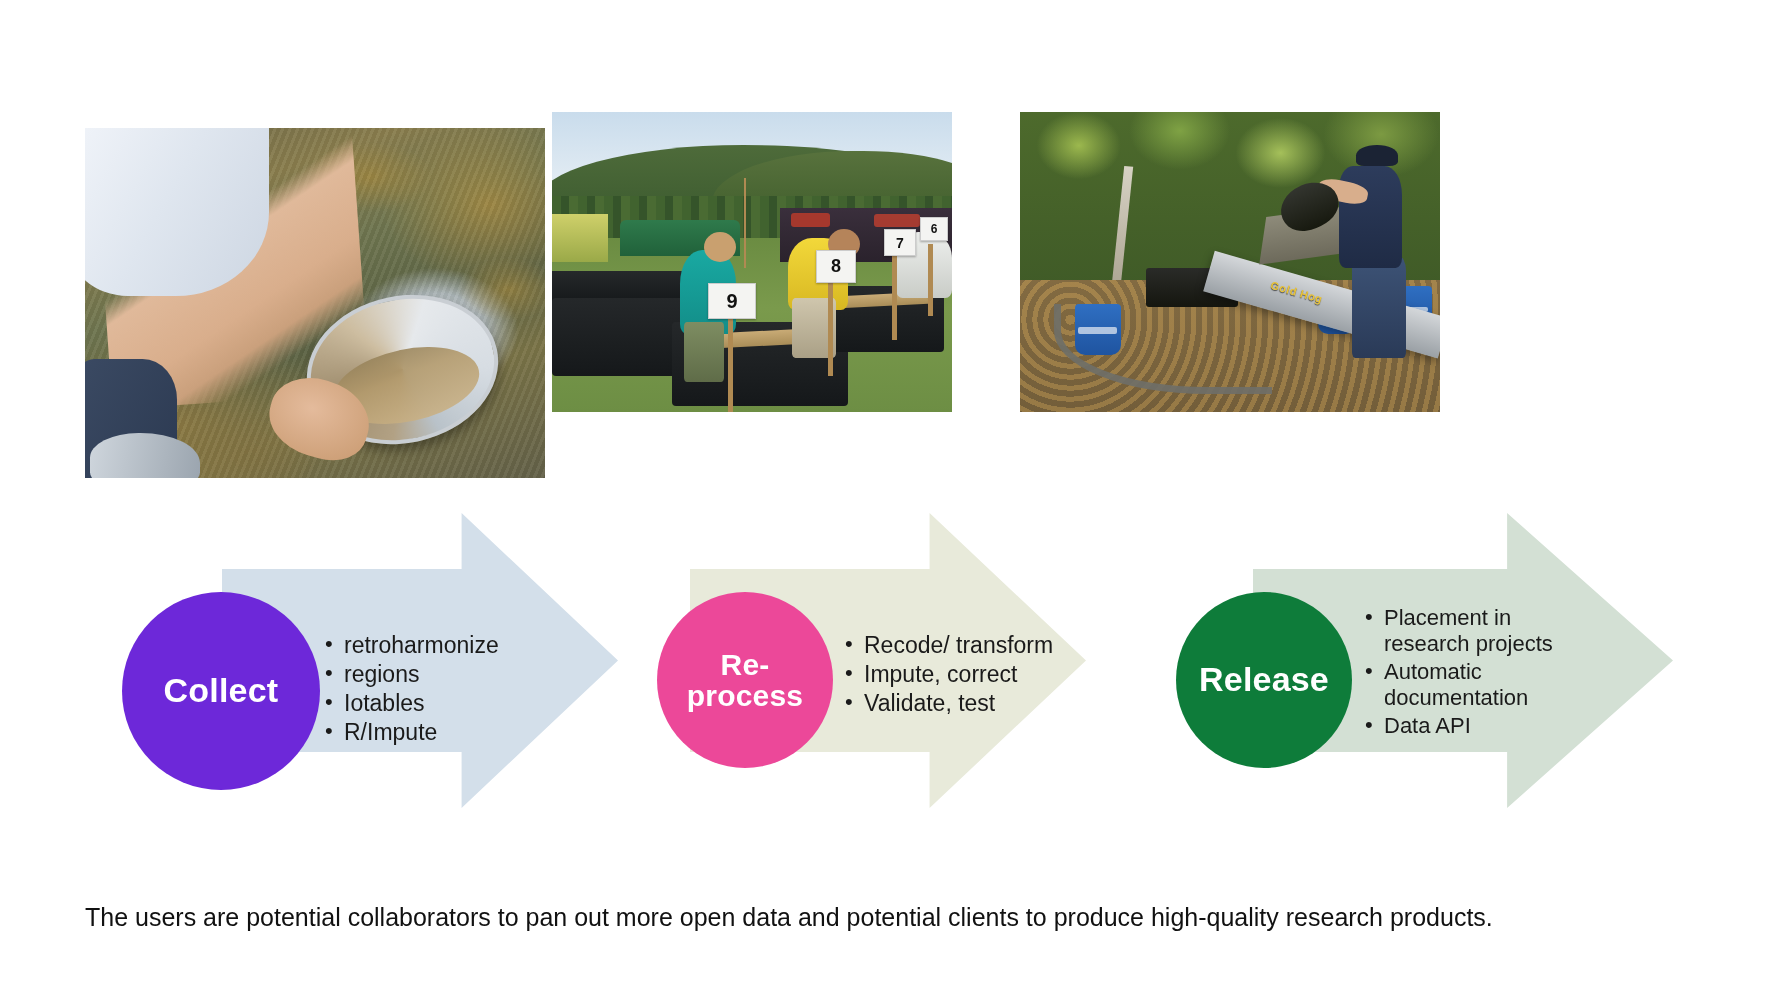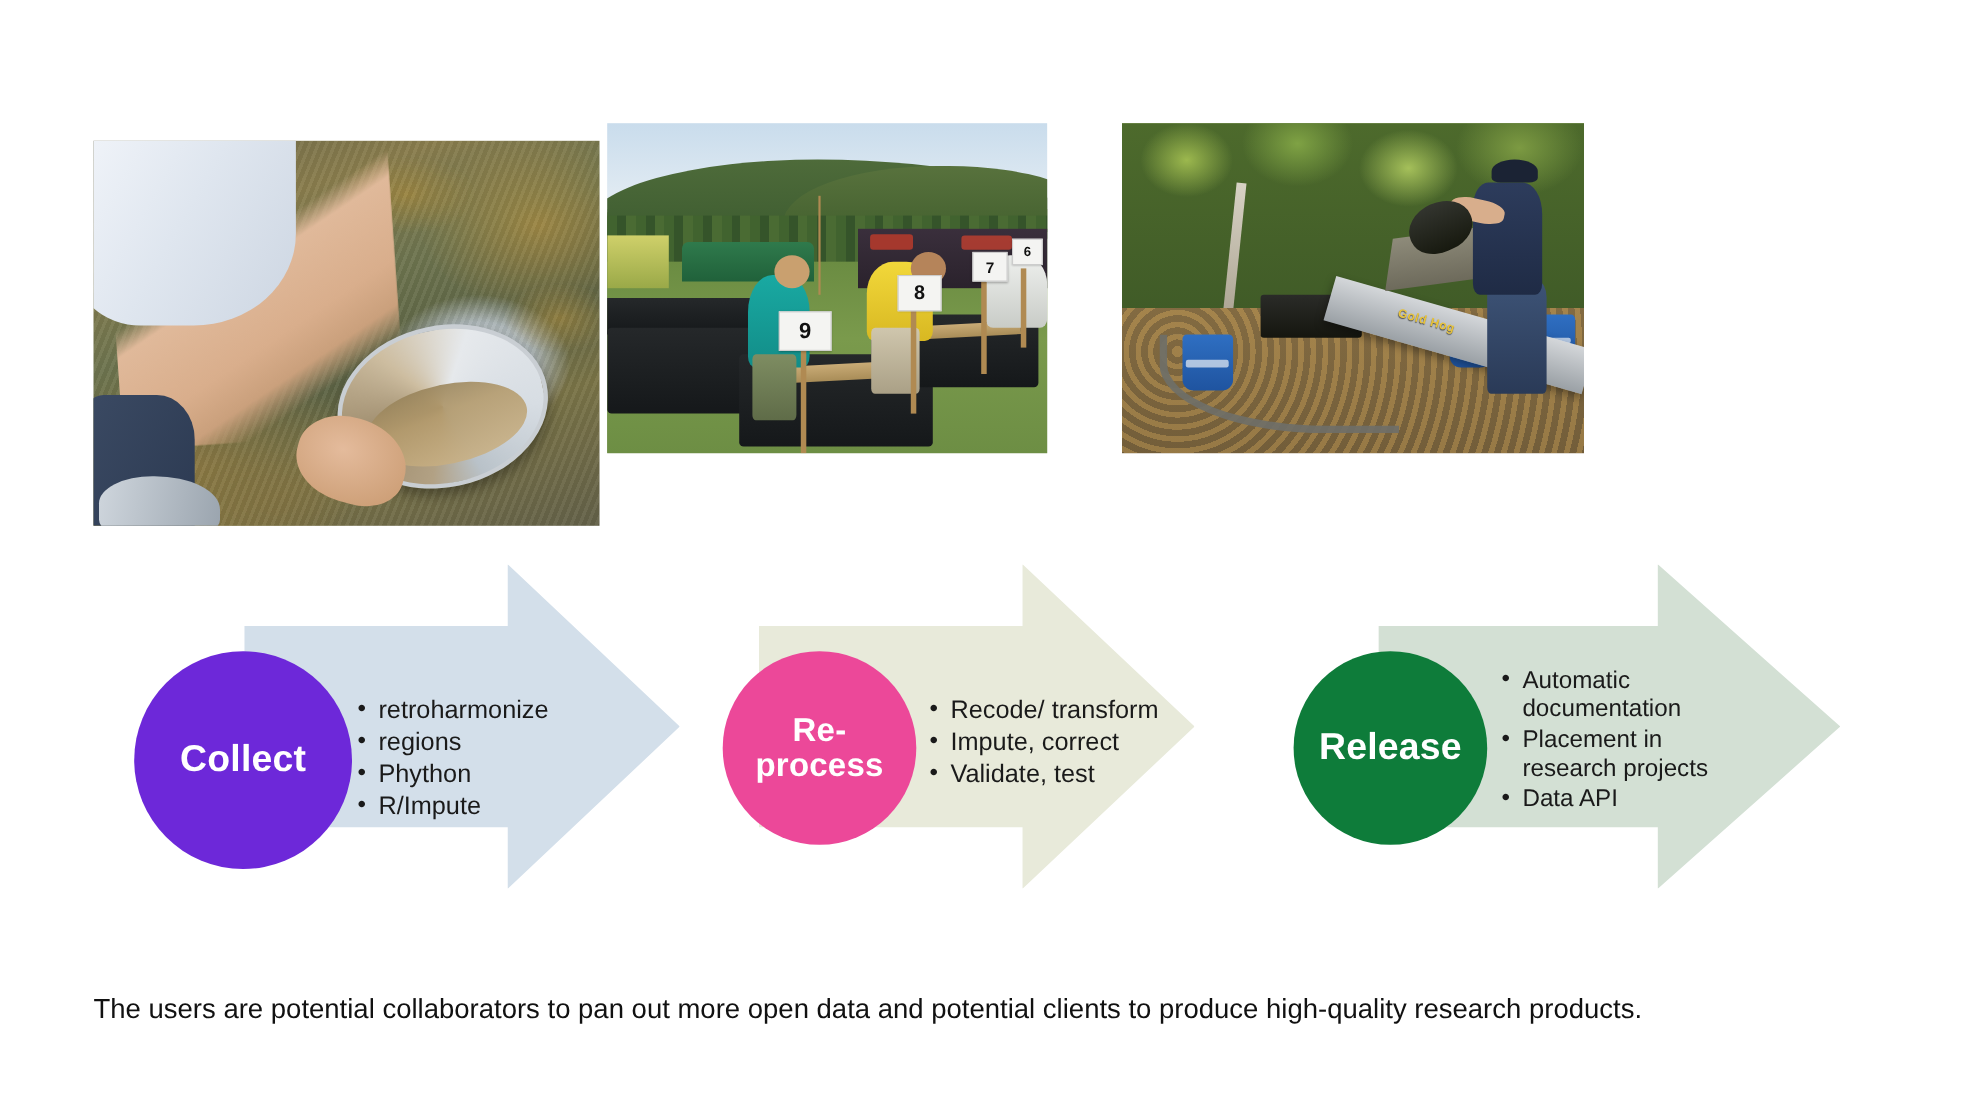--- a/index.html
+++ b/index.html
@@ -344,21 +344,21 @@
     <div class="pan-black"></div>
   </div>
 
   <div class="arrow" id="arrow-collect" style="background: rgb(211, 223, 234);"></div>
   <div class="circle" id="circle-collect" style="background: #6d28d9;">
     <span>Collect</span>
   </div>
   <ul class="bullets" id="bullets-collect">
     <li>retroharmonize</li>
     <li>regions</li>
-    <li>Phython</li>
+    <li>Iotables</li>
     <li>R/Impute</li>
   </ul>
 
   <div class="arrow" id="arrow-reprocess" style="background: rgb(232, 234, 218);"></div>
   <div class="circle" id="circle-reprocess" style="background: #ec4899;">
     <span style="display:block;">
       <span style="display:block;">Re-</span>
       <span style="display:block;">process</span>
     </span>
   </div>
@@ -366,22 +366,22 @@
     <li>Recode/ transform</li>
     <li>Impute, correct</li>
     <li>Validate, test</li>
   </ul>
 
   <div class="arrow" id="arrow-release" style="background: rgb(211, 224, 212);"></div>
   <div class="circle" id="circle-release" style="background: rgb(14, 124, 58);">
     <span>Release</span>
   </div>
   <ul class="bullets" id="bullets-release">
+    <li>Placement in research projects</li>
     <li>Automatic documentation</li>
-    <li>Placement in research projects</li>
     <li>Data API</li>
   </ul>
 
   <div id="caption">
     <div>The users are potential collaborators to pan out more open data and potential clients to produce high-quality research products.</div>
   </div>
 
 </div>
 
 </body></html>

